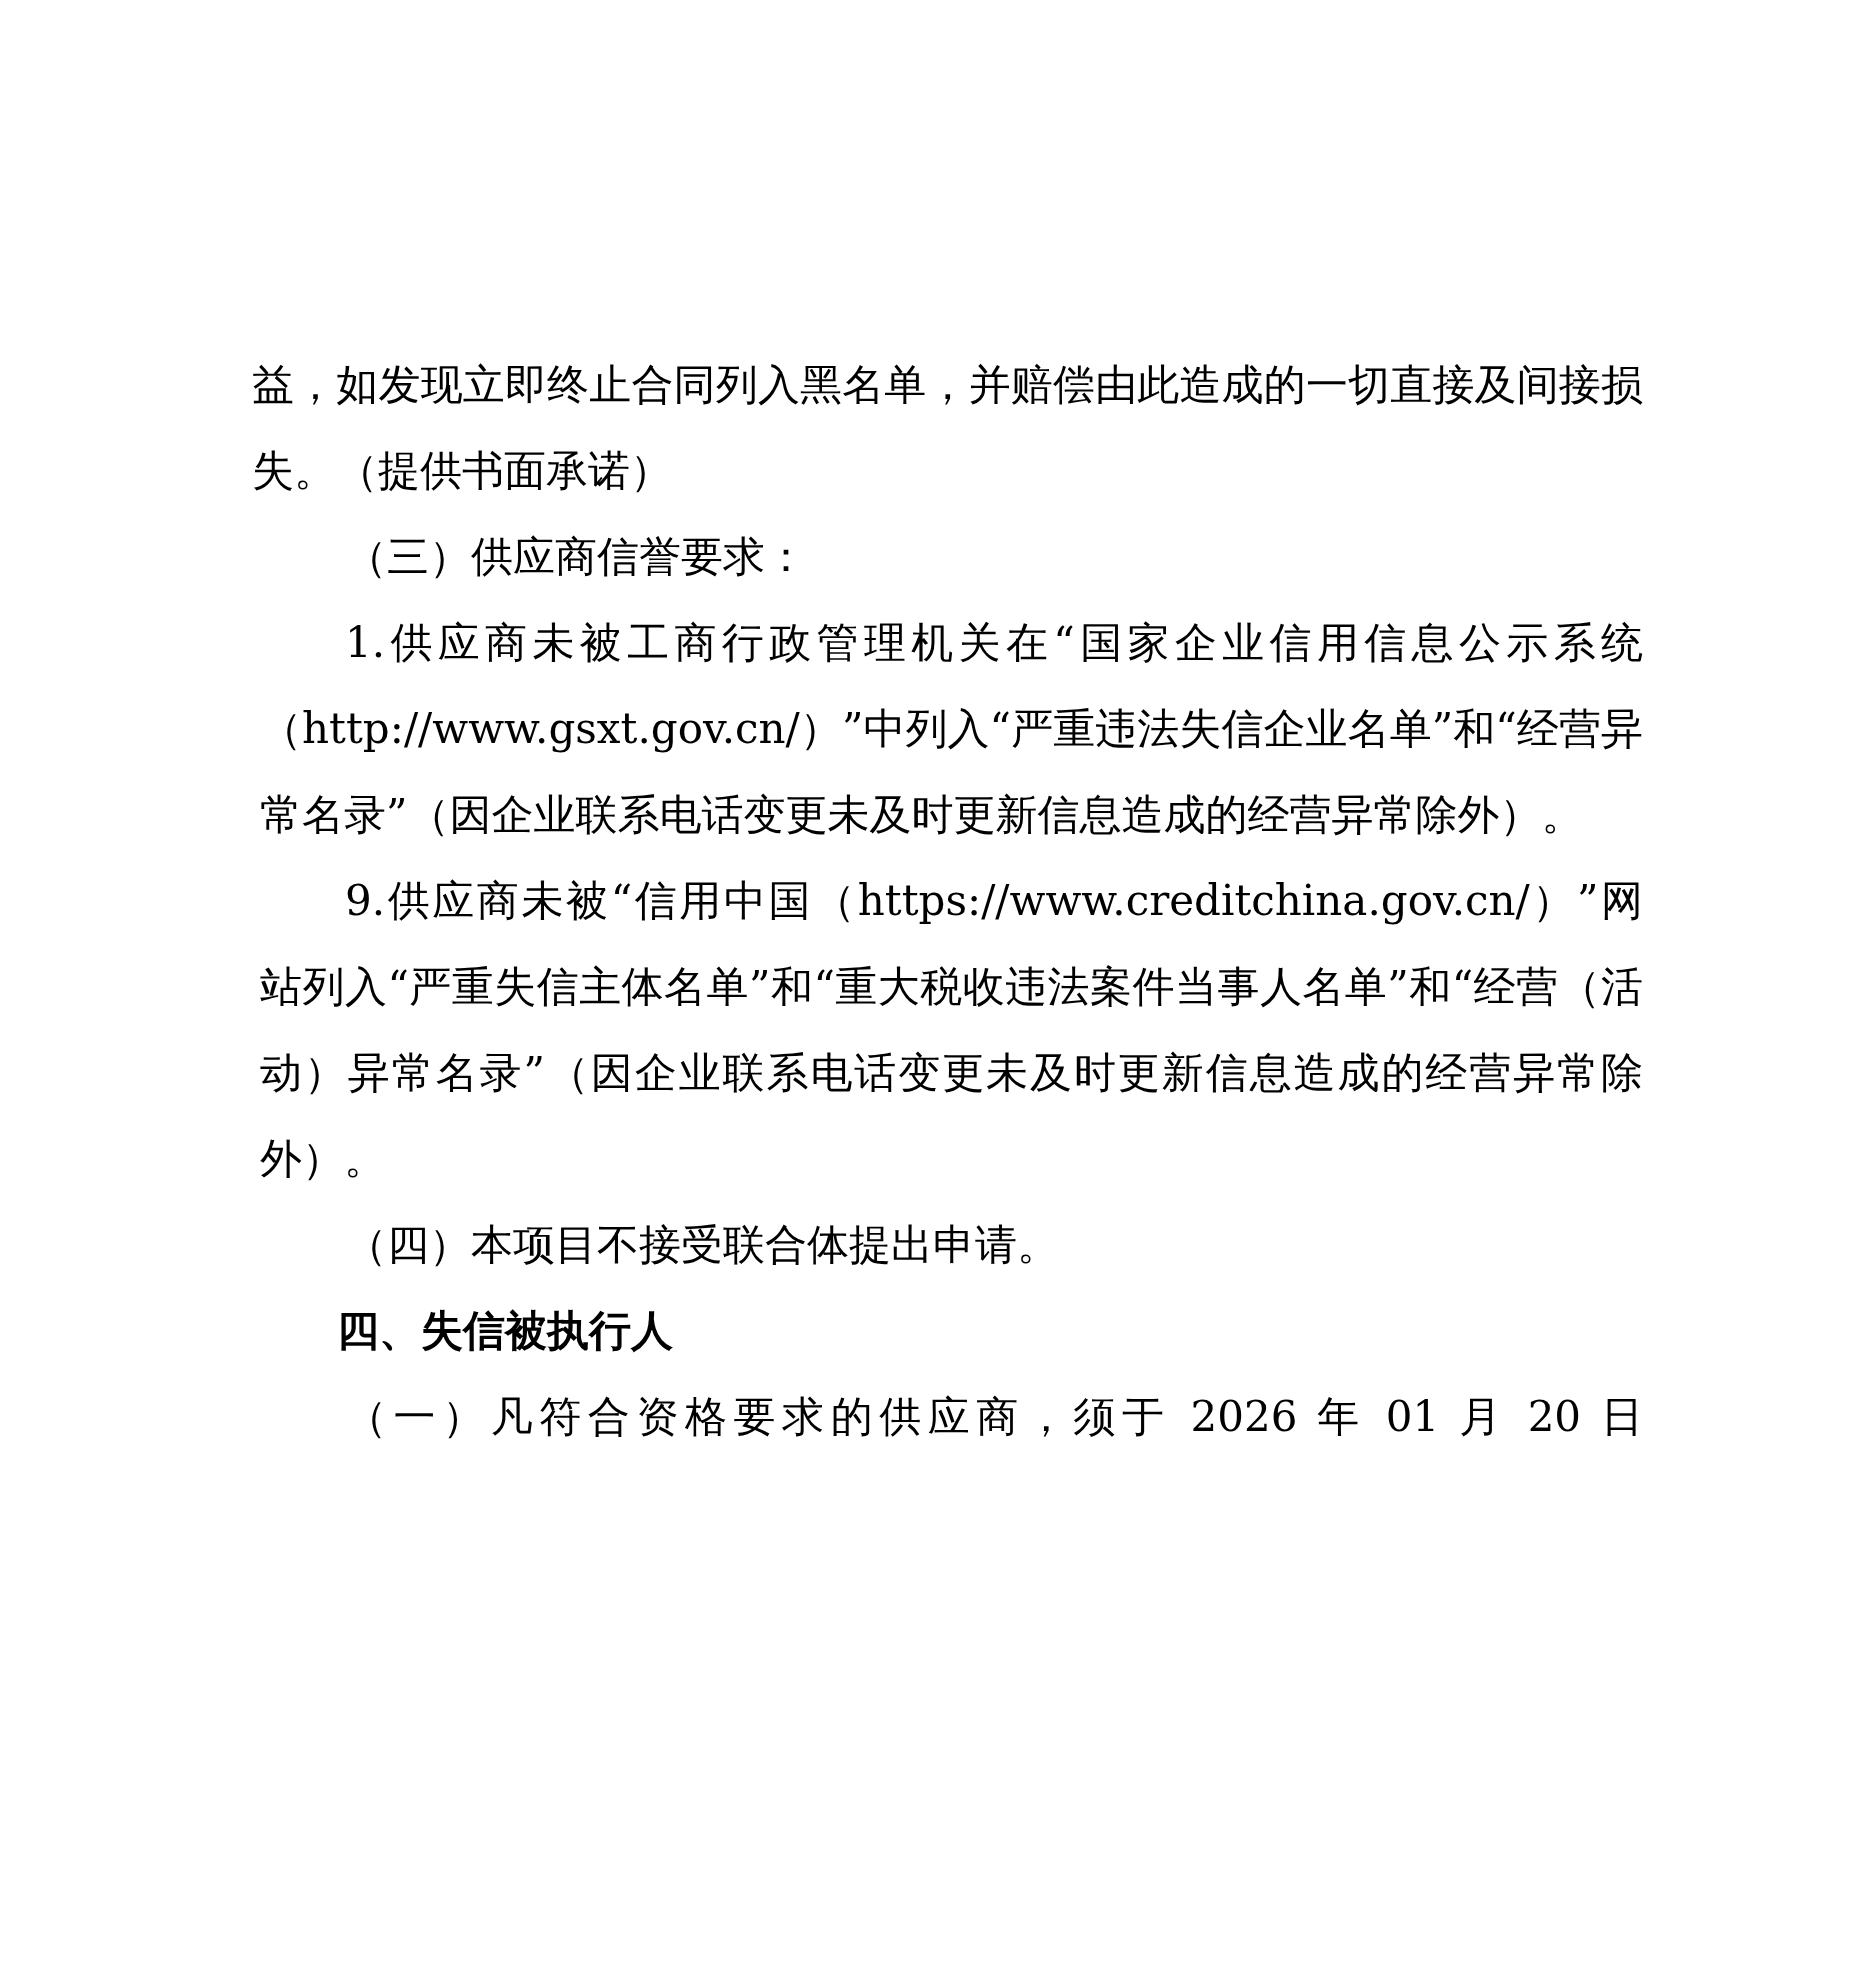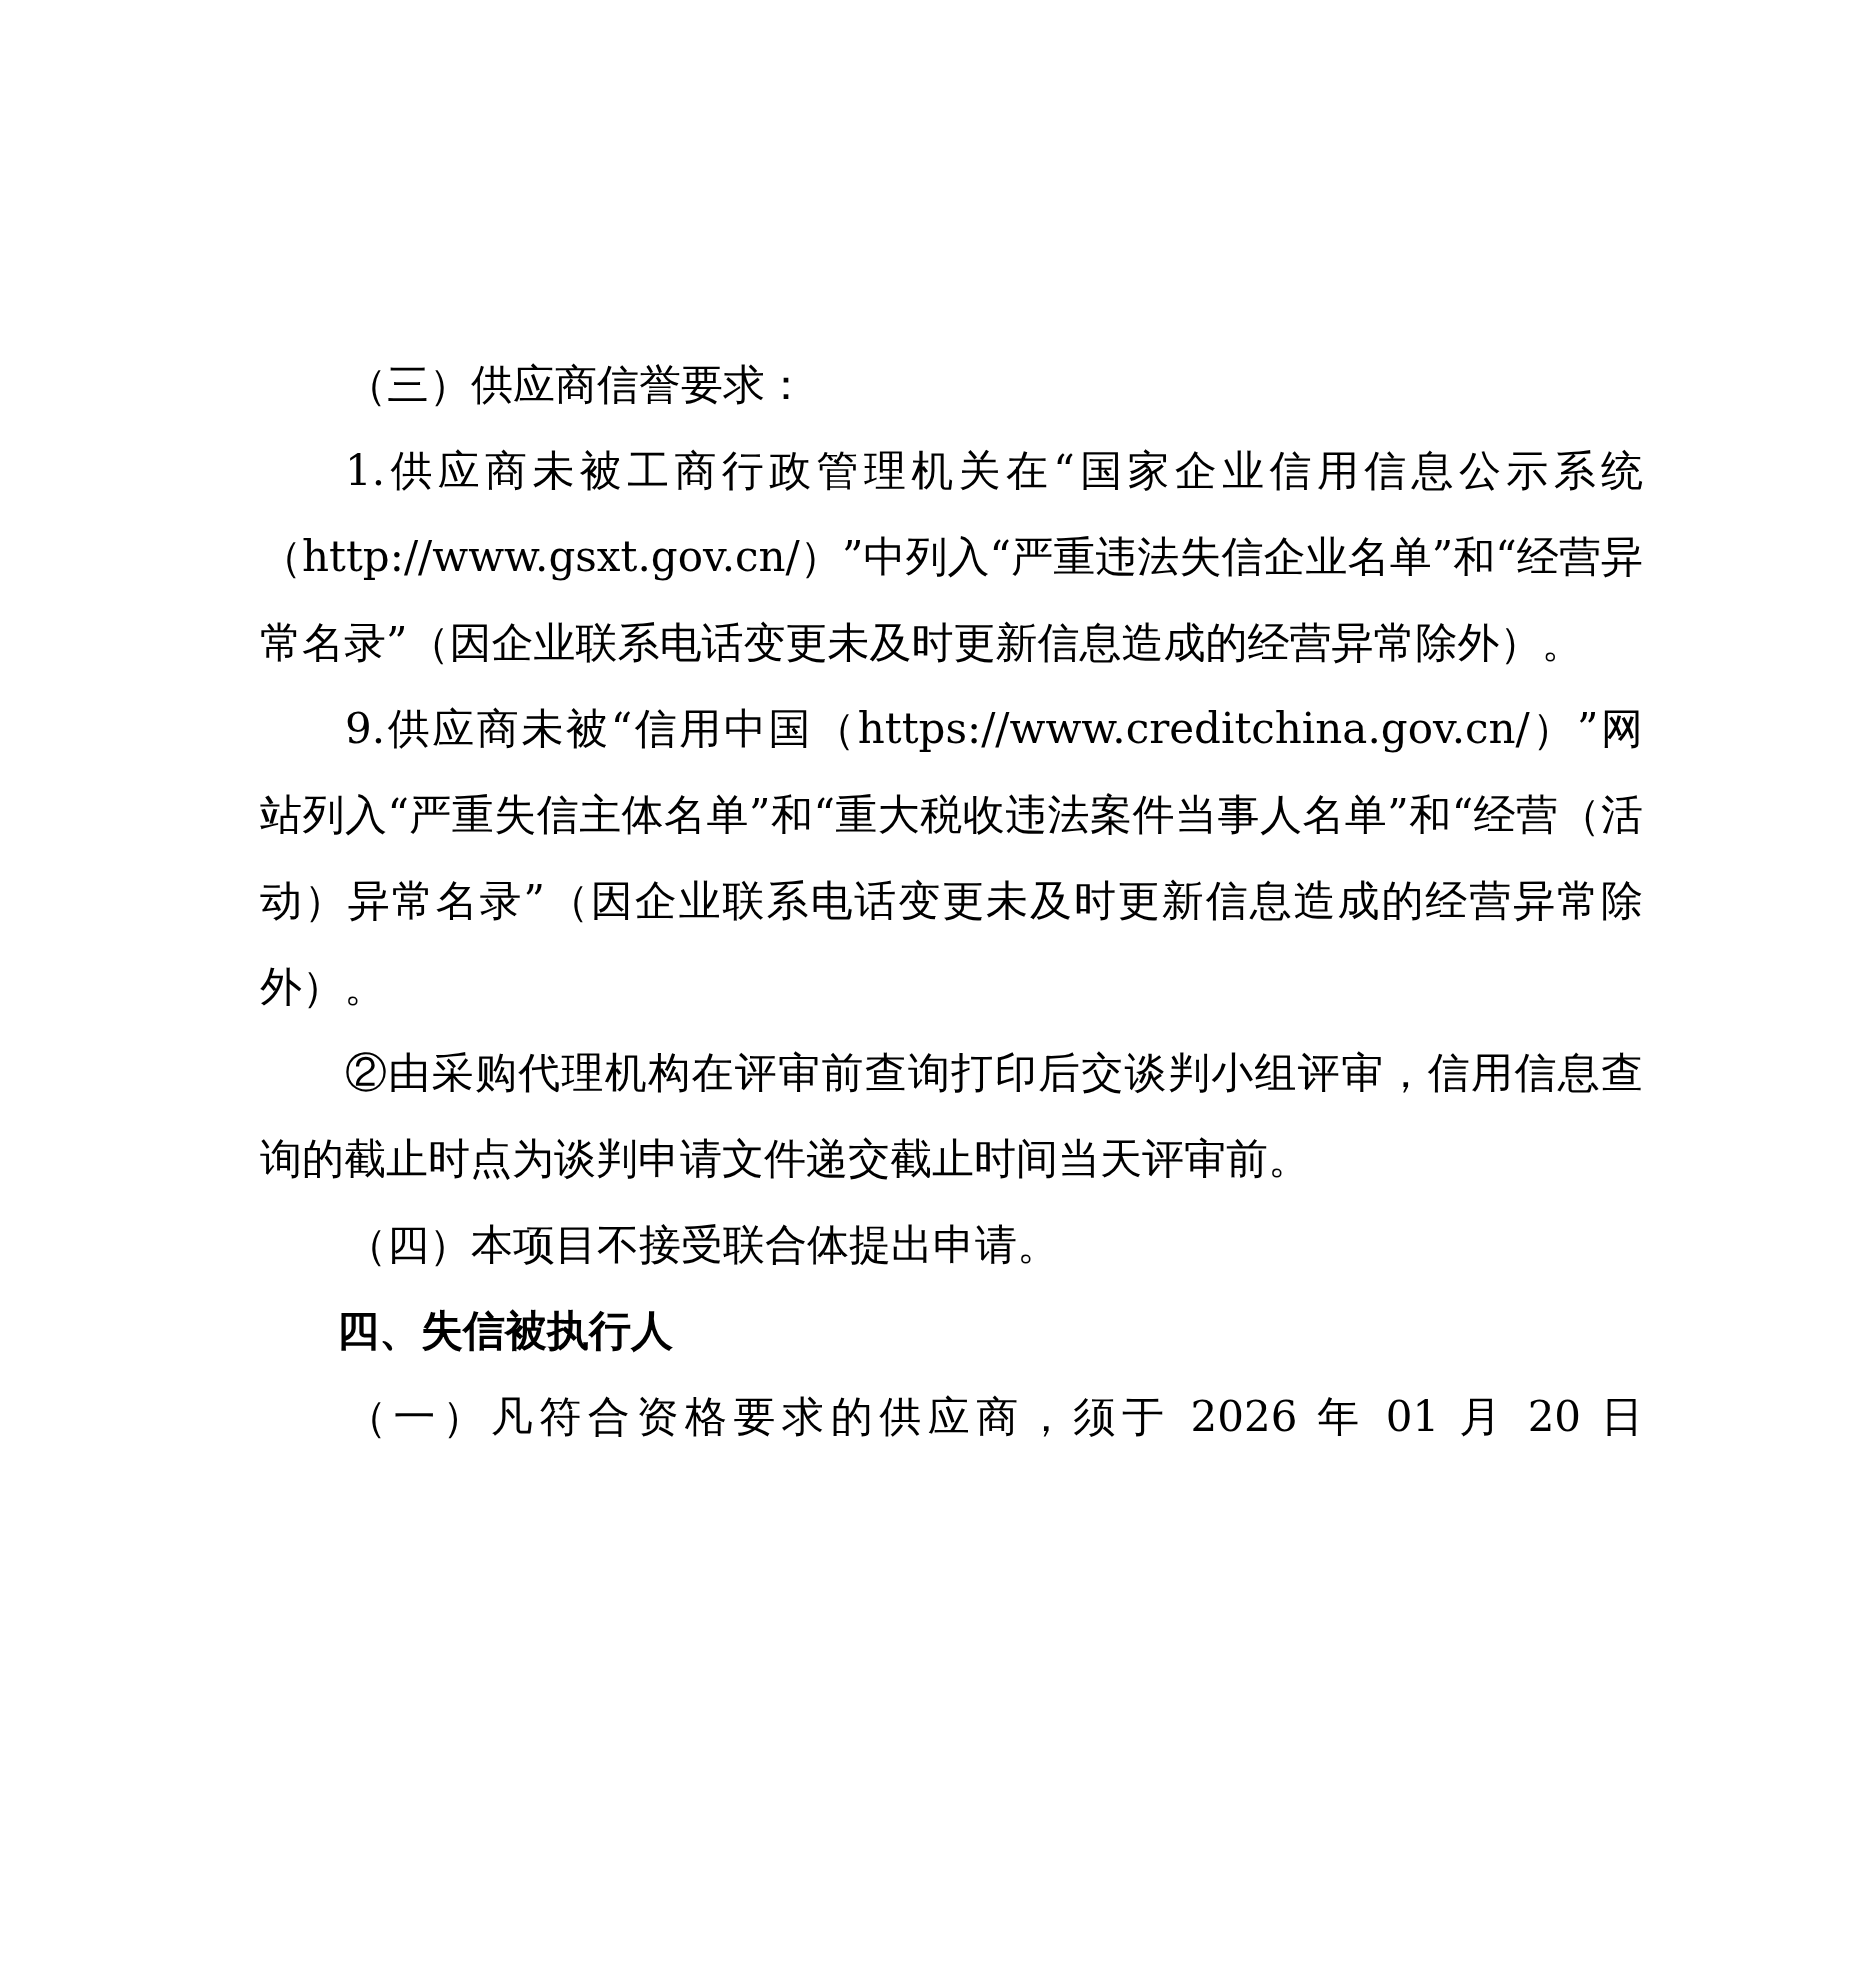--- a/index.html
+++ b/index.html
@@ -21,24 +21,24 @@
     text-indent: 85px;
     font-family: "DejaVu Sans", "Liberation Sans", sans-serif;
     font-weight: bold;
   }
   .spread { text-align-last: justify; }
 </style>
 </head>
 <body>
 
 <div class="page">
+  <p class="para">益，如发现立即终止合同列入黑名单，并赔偿由此造成的一切直接及间接损失。（提供书面承诺）</p>
   <p class="para indent">（三）供应商信誉要求：</p>
   <p class="para indent">1.供应商未被工商行政管理机关在“国家企业信用信息公示系统（http://www.gsxt.gov.cn/）”中列入“严重违法失信企业名单”和“经营异常名录”（因企业联系电话变更未及时更新信息造成的经营异常除外）。</p>
   <p class="para indent">9.供应商未被“信用中国（https://www.creditchina.gov.cn/）”网站列入“严重失信主体名单”和“重大税收违法案件当事人名单”和“经营（活动）异常名录”（因企业联系电话变更未及时更新信息造成的经营异常除外）。</p>
-  <p class="para indent">②由采购代理机构在评审前查询打印后交谈判小组评审，信用信息查询的截止时点为谈判申请文件递交截止时间当天评审前。</p>
   <p class="para indent">（四）本项目不接受联合体提出申请。</p>
   <p class="heading">四、失信被执行人</p>
   <div>
     <p class="para indent spread">（一）凡符合资格要求的供应商，须于 2026 年 01 月 20 日</p>
 
   </div>
 </div>
 
 
 </body></html>

